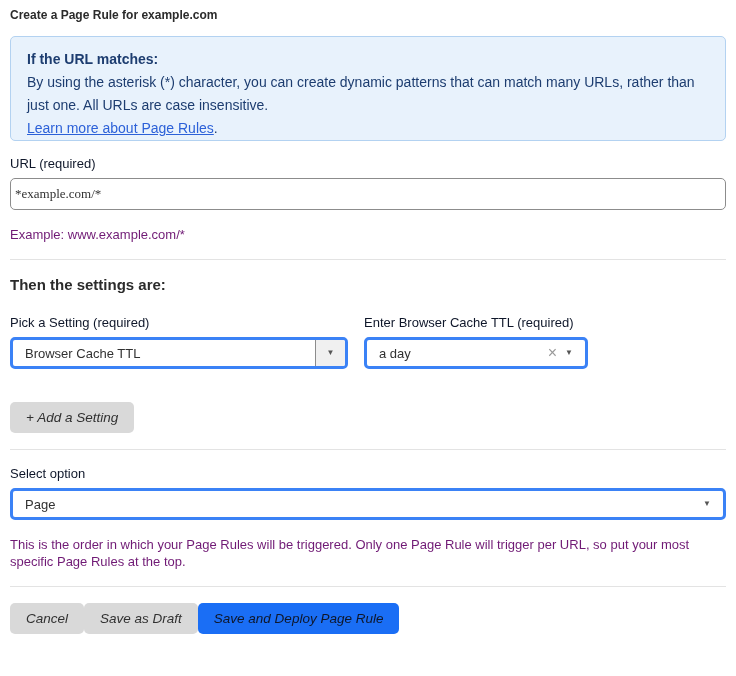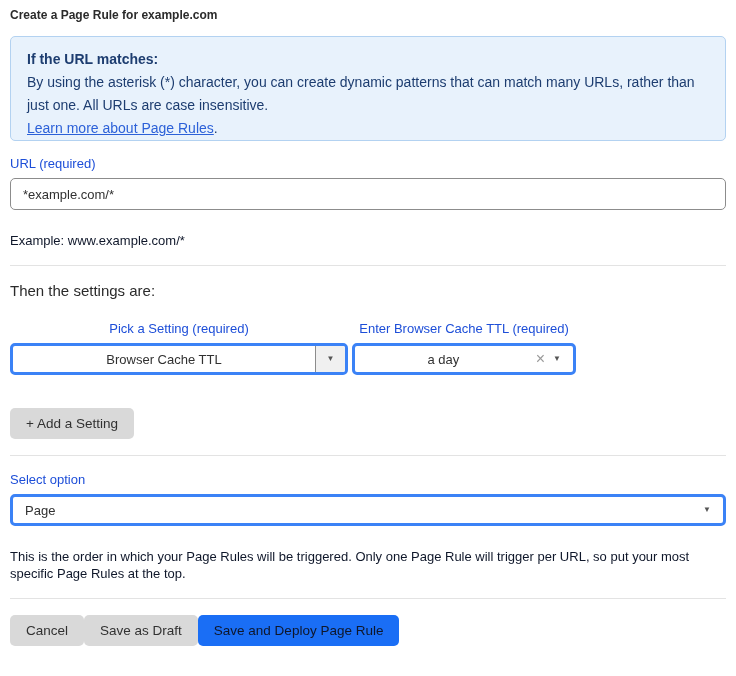--- a/index.html
+++ b/index.html
@@ -32,58 +32,58 @@
   }
   .info-box .info-heading { font-weight: bold; }
   .info-box a {
     color: var(--link-blue, #2c61d8);
     text-decoration: underline;
     cursor: pointer;
   }
 
   .field-label {
     font-size: 13px;
-    color: #1d4ed8;
+    color: #0f172a;
     margin-bottom: 7px;
   }
 
   .text-input {
     width: 100%;
     height: 32px;
     border: 1px solid #8c8c8c;
     border-radius: 5px;
-    padding: 0 12px;
+    padding: 0 4px;
     font-size: 13px;
     color: #313131;
-    font-family: Liberation Sans, sans-serif;
+    font-family: Liberation Serif, serif;
     background: #fff;
     outline: none;
   }
 
   .helper-text {
     font-size: 13px;
-    color: #0f172a;
-    margin-top: 22px;
+    color: #701a75;
+    margin-top: 16px;
     line-height: 17px;
   }
 
   .divider {
     border: none;
     border-top: 1px solid #e3e3e3;
     margin: 16px 0;
   }
 
   .section-heading {
     font-size: 15px;
-    font-weight: normal;
+    font-weight: bold;
     color: #2b2b2b;
     margin-bottom: 22px;
   }
 
-  .settings-row { display: flex; gap: 4px; text-align: center; }
+  .settings-row { display: flex; gap: 16px; }
   .settings-col-1 { width: 338px; }
   .settings-col-2 { width: 224px; }
 
   .select-box {
     display: flex;
     align-items: center;
     height: 32px;
     border: 3px solid #3b82f6;
     border-radius: 5px;
     background: #fff;
@@ -122,20 +122,21 @@
 
   .btn {
     display: inline-block;
     border: none;
     border-radius: 5px;
     font-family: inherit;
     font-size: 13.5px;
     padding: 0 16px;
     height: 31px;
     cursor: pointer;
+    font-style: italic;
   }
   .btn-gray { background: #d9d9d9; color: #313131; }
   .btn-blue { background: var(--accent-blue, #1a6ef5); color: #0f172a; }
 
   .add-setting-row { margin-top: 33px; }
   .order-gap { margin-bottom: 22px; }
   .footer-row { display: flex; margin-top: 16px; }
 </style>
 </head>
 <body>

